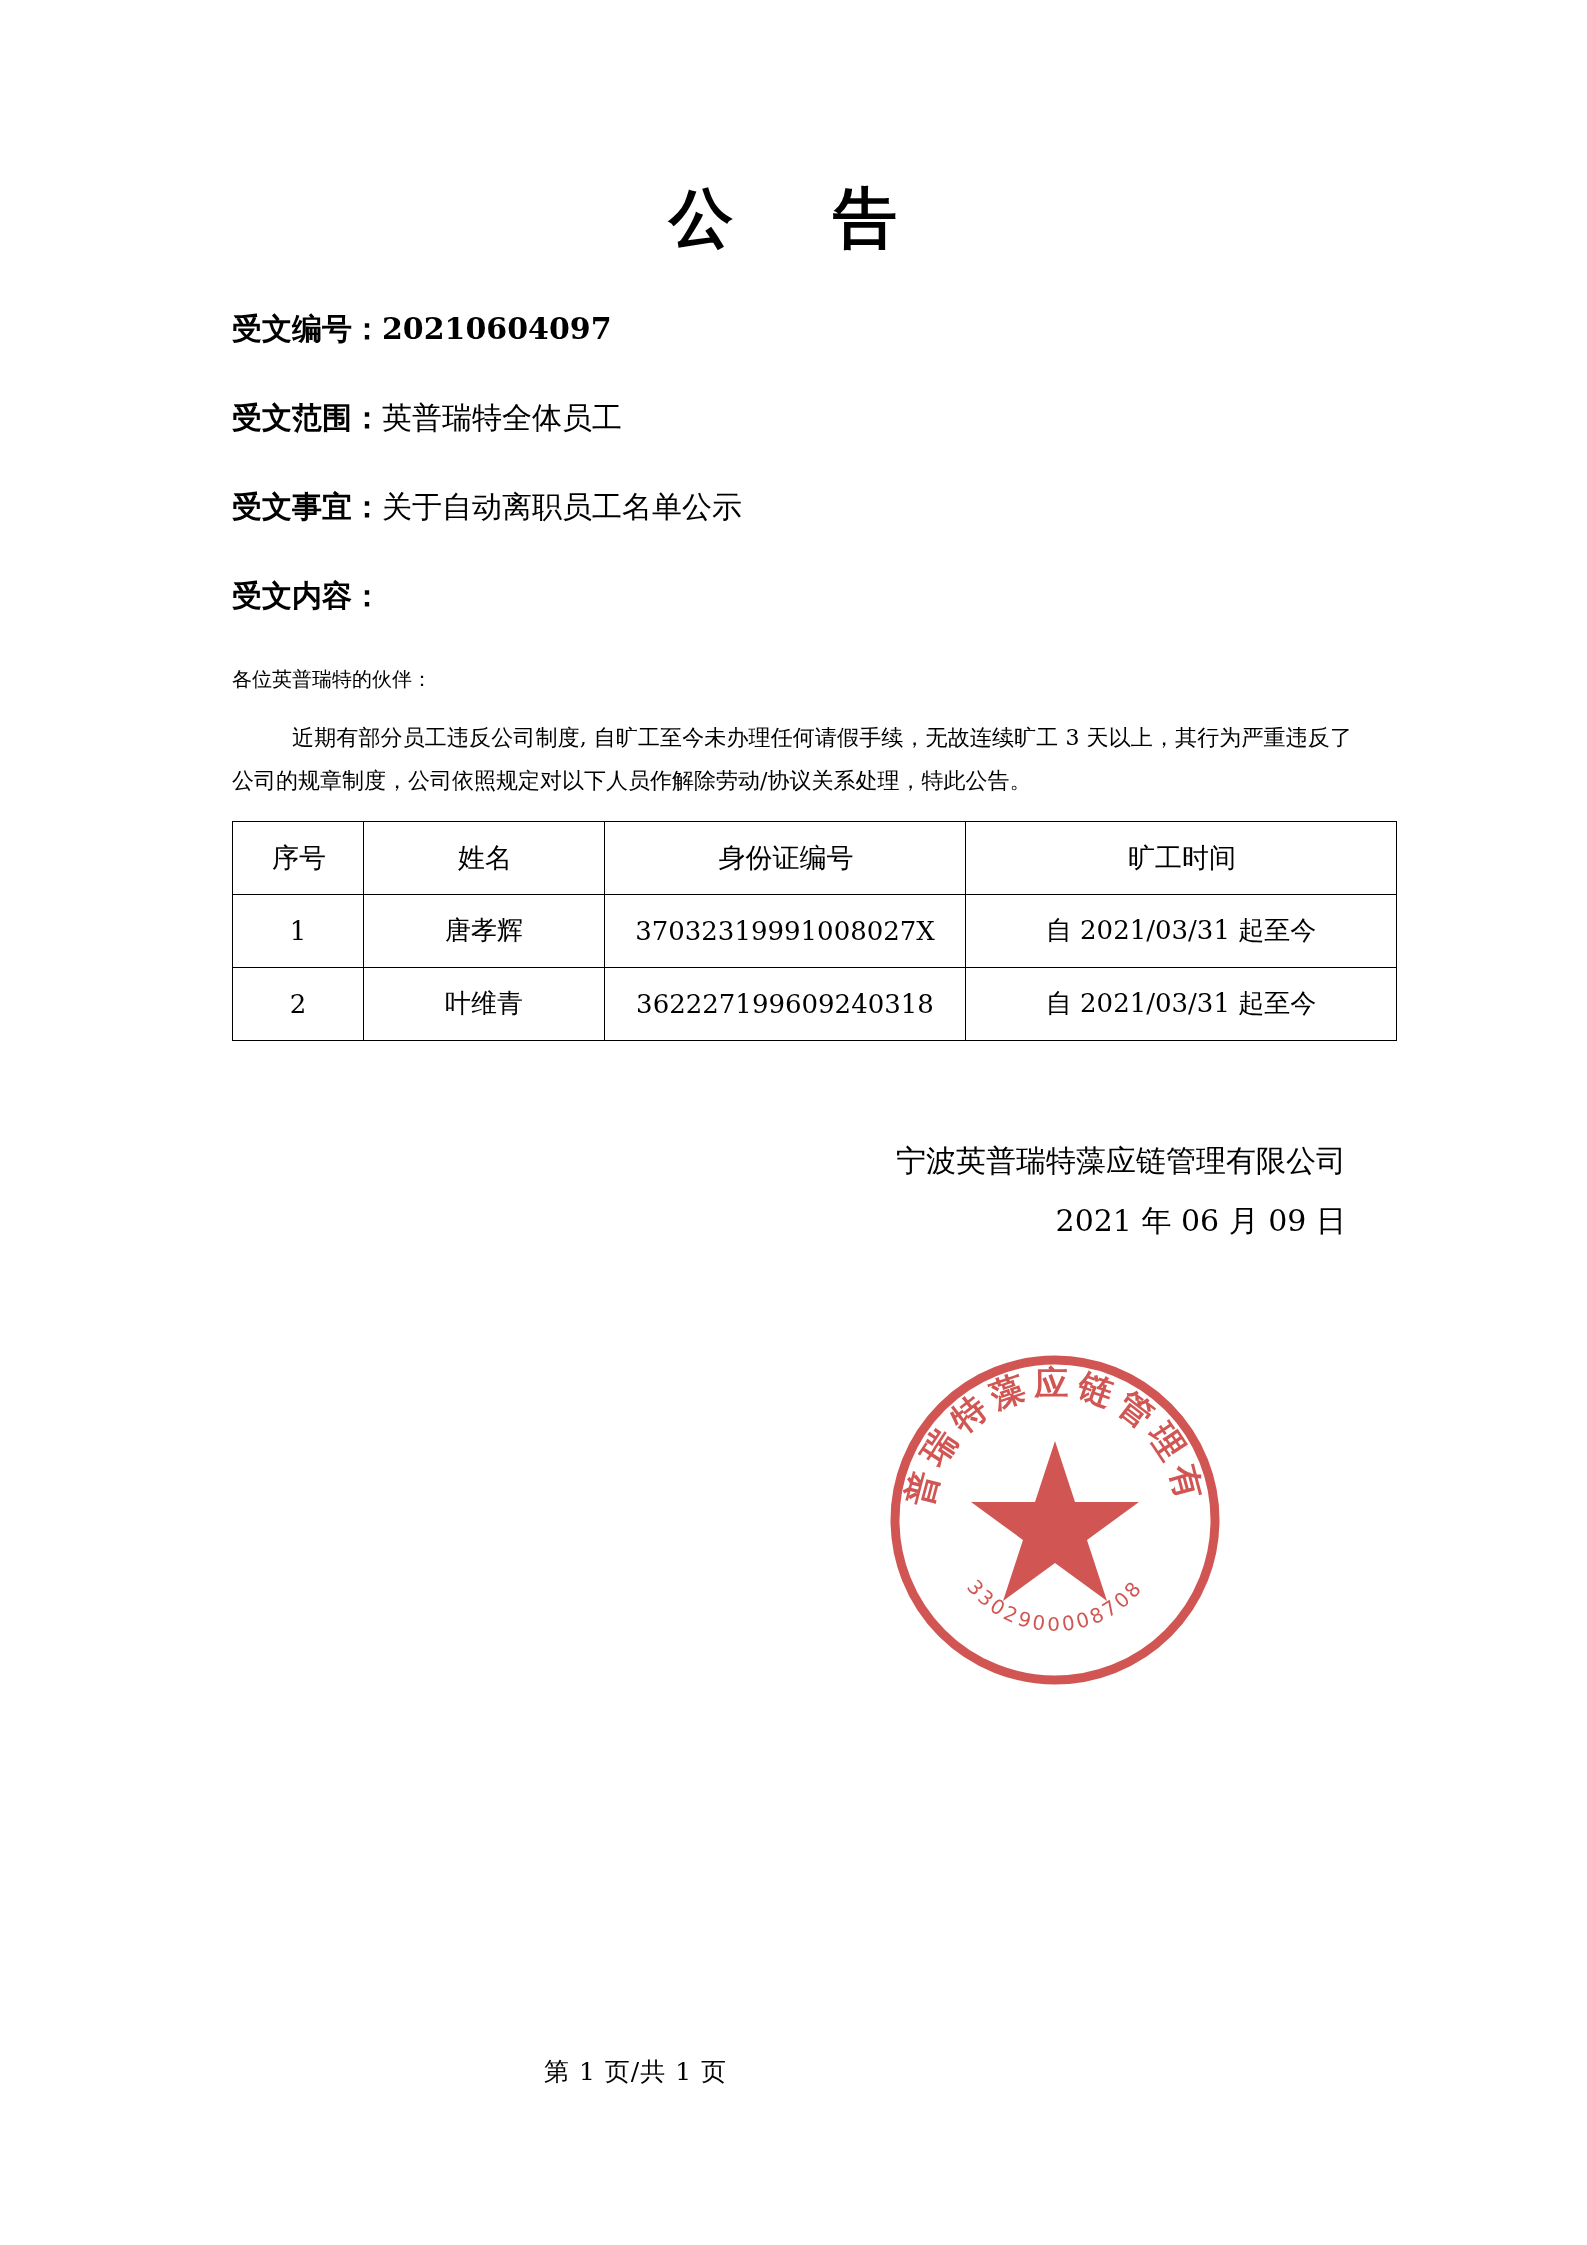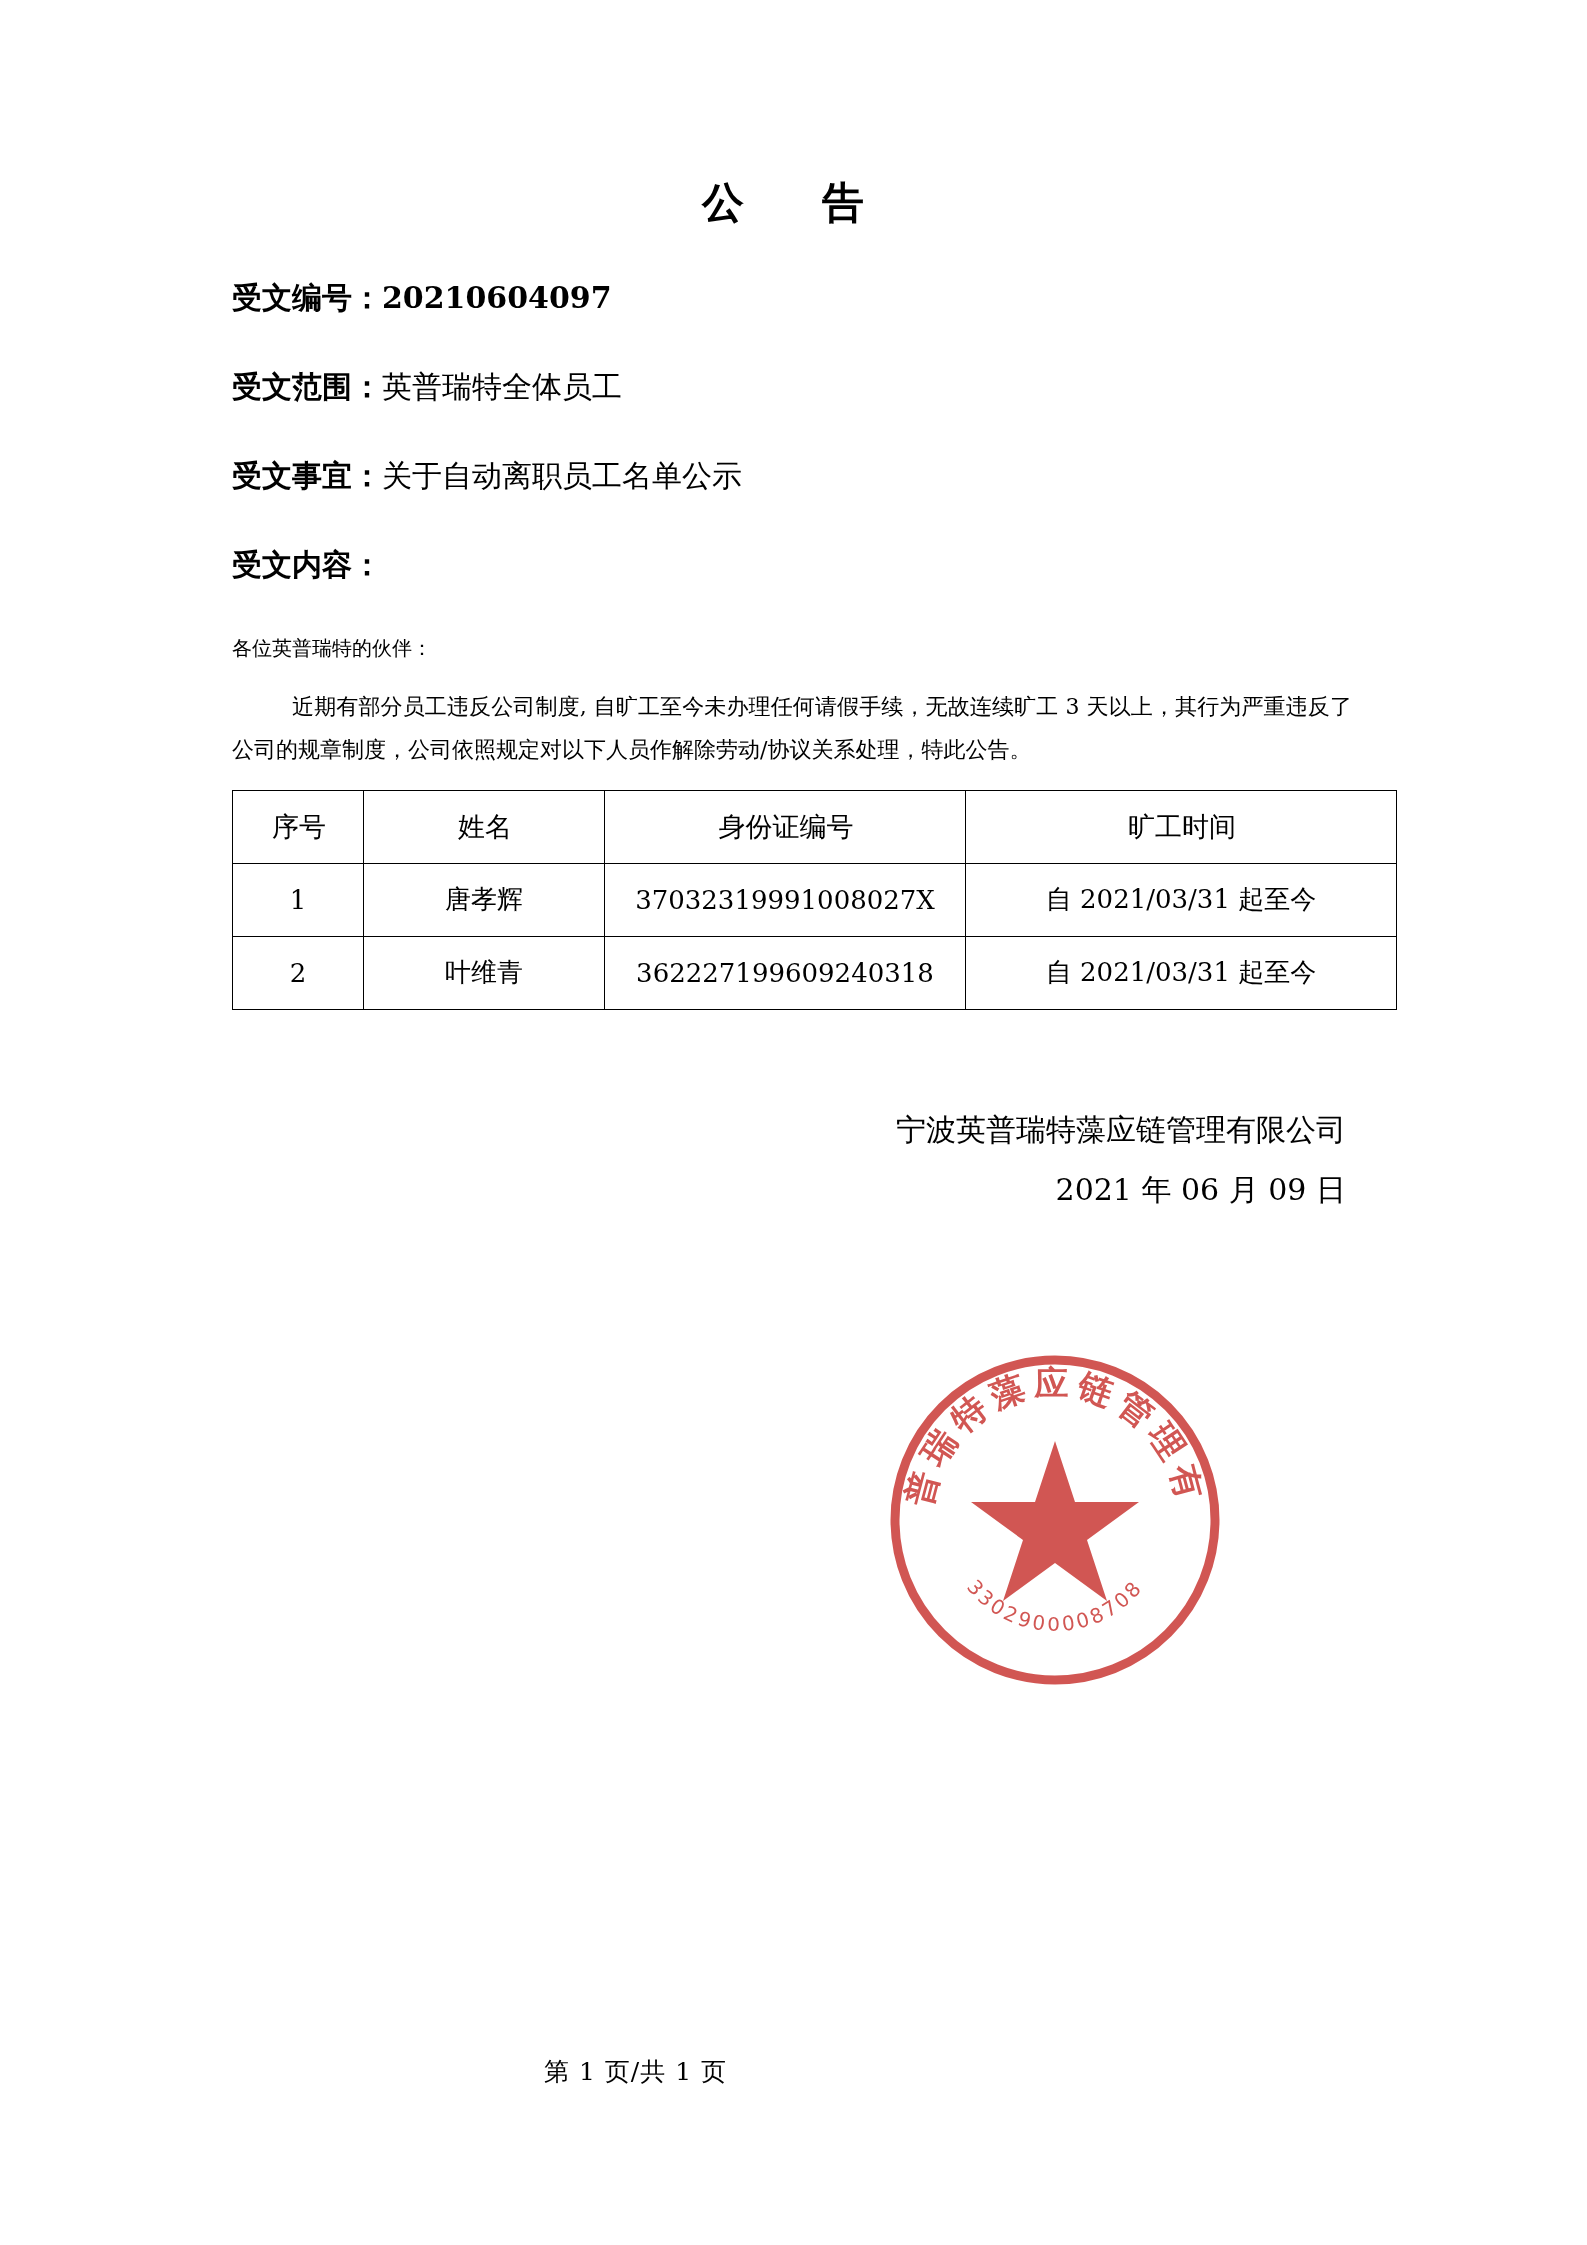--- a/index.html
+++ b/index.html
@@ -24,21 +24,21 @@
     padding: 0;
   }
   .content {
     position: absolute;
     left: 232px;
     top: 0;
     width: 1120px;
   }
   .doc-title {
     text-align: center;
-    font-size: 42px;
+    font-size: 64px;
     font-weight: bold;
     letter-spacing: 18px;
     margin-top: 175px;
     margin-bottom: 0;
     font-family: "DejaVu Serif", "Liberation Serif", serif;
   }
   .field-row {
     font-size: 30px;
     margin-top: 44px;
     line-height: 1.5;

